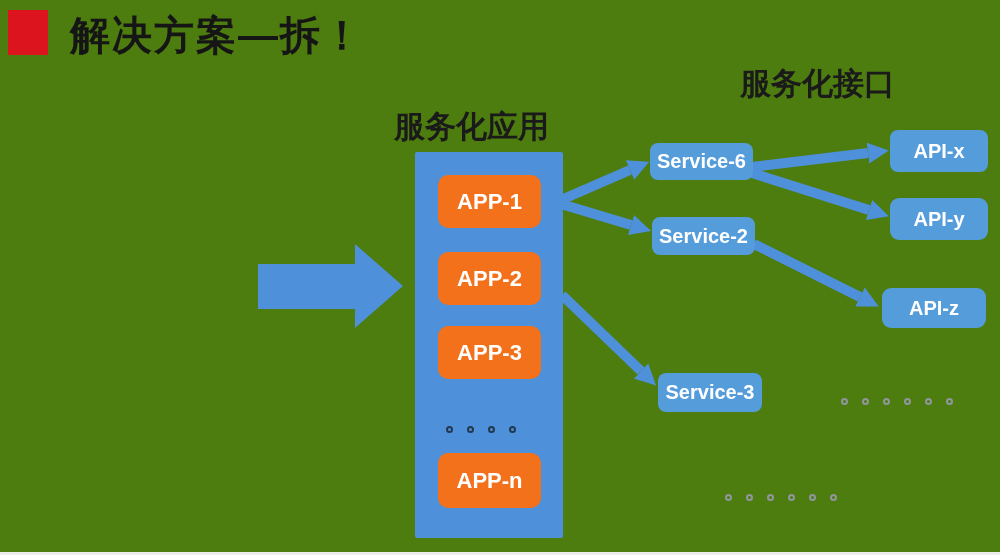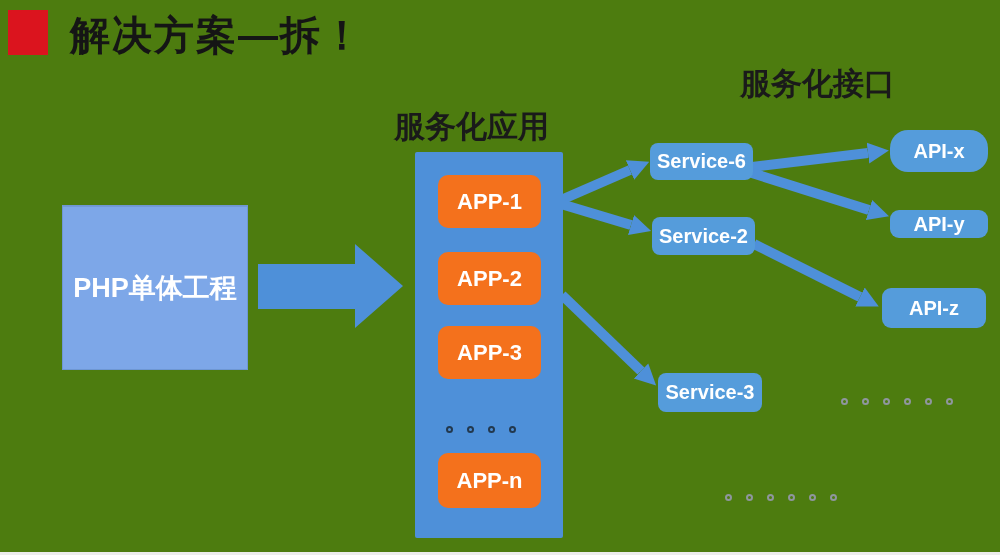--- a/index.html
+++ b/index.html
@@ -34,22 +34,22 @@
   .app-3{top:174px;}
   .app-n{top:301px;height:55px;}
   
   .node{
     background:#559CDB;border-radius:8px;display:flex;align-items:center;justify-content:center;
     color:#fff;font-weight:600;font-size:20px;white-space:nowrap;
   }
   .service-1{left:650px;top:143px;width:103px;height:37px;}
   .service-2{left:652px;top:217px;width:103px;height:38px;}
   .service-3{left:658px;top:373px;width:104px;height:39px;}
-  .api-x{left:890px;top:130px;width:98px;height:42px;border-radius:18px;}
-  .api-y{left:890px;top:198px;width:98px;height:28px;border-radius:9px;margin-top:12px;}
+  .api-x{left:890px;top:130px;width:98px;height:42px;border-radius:8px;}
+  .api-y{left:890px;top:198px;width:98px;height:42px;border-radius:9px;}
   .api-z{left:882px;top:288px;width:104px;height:40px;border-radius:9px;}
   
   .dots{display:flex;gap:14px;}
   .dots i{display:block;width:7px;height:7px;border-radius:50%;box-sizing:border-box;background:transparent;}
   .dots-dark i{border:2px solid #22384e;}
   .dots-gray i{border:2px solid #8f969e;}
   .dots-app{left:31px;top:274px;position:absolute;}
   .dots-services{left:841px;top:398px;}
   .dots-apis{left:725px;top:494px;}
   
@@ -77,23 +77,20 @@
 
     <line x1="561" y1="200" x2="630" y2="170" stroke="#4E90D9" stroke-width="10" marker-end="url(#ah)"></line>
     <line x1="561" y1="204" x2="631" y2="225" stroke="#4E90D9" stroke-width="10" marker-end="url(#ah)"></line>
     <line x1="562" y1="295" x2="641" y2="371" stroke="#4E90D9" stroke-width="10" marker-end="url(#ah)"></line>
 
     <line x1="752" y1="167" x2="868" y2="153" stroke="#4E90D9" stroke-width="10" marker-end="url(#ah)"></line>
     <line x1="752" y1="173" x2="869" y2="210" stroke="#4E90D9" stroke-width="10" marker-end="url(#ah)"></line>
     <line x1="754" y1="244" x2="860" y2="297" stroke="#4E90D9" stroke-width="10" marker-end="url(#ah)"></line>
   </svg>
 
-  <div class="abs monolith">
-    <span>PHP单体工程</span>
-  </div>
 
   <div class="abs app-container">
     <div class="app-box app-1">APP-1</div>
     <div class="app-box app-2">APP-2</div>
     <div class="app-box app-3">APP-3</div>
     <div class="dots dots-dark dots-app">
         <i></i>
         <i></i>
         <i></i>
         <i></i>

